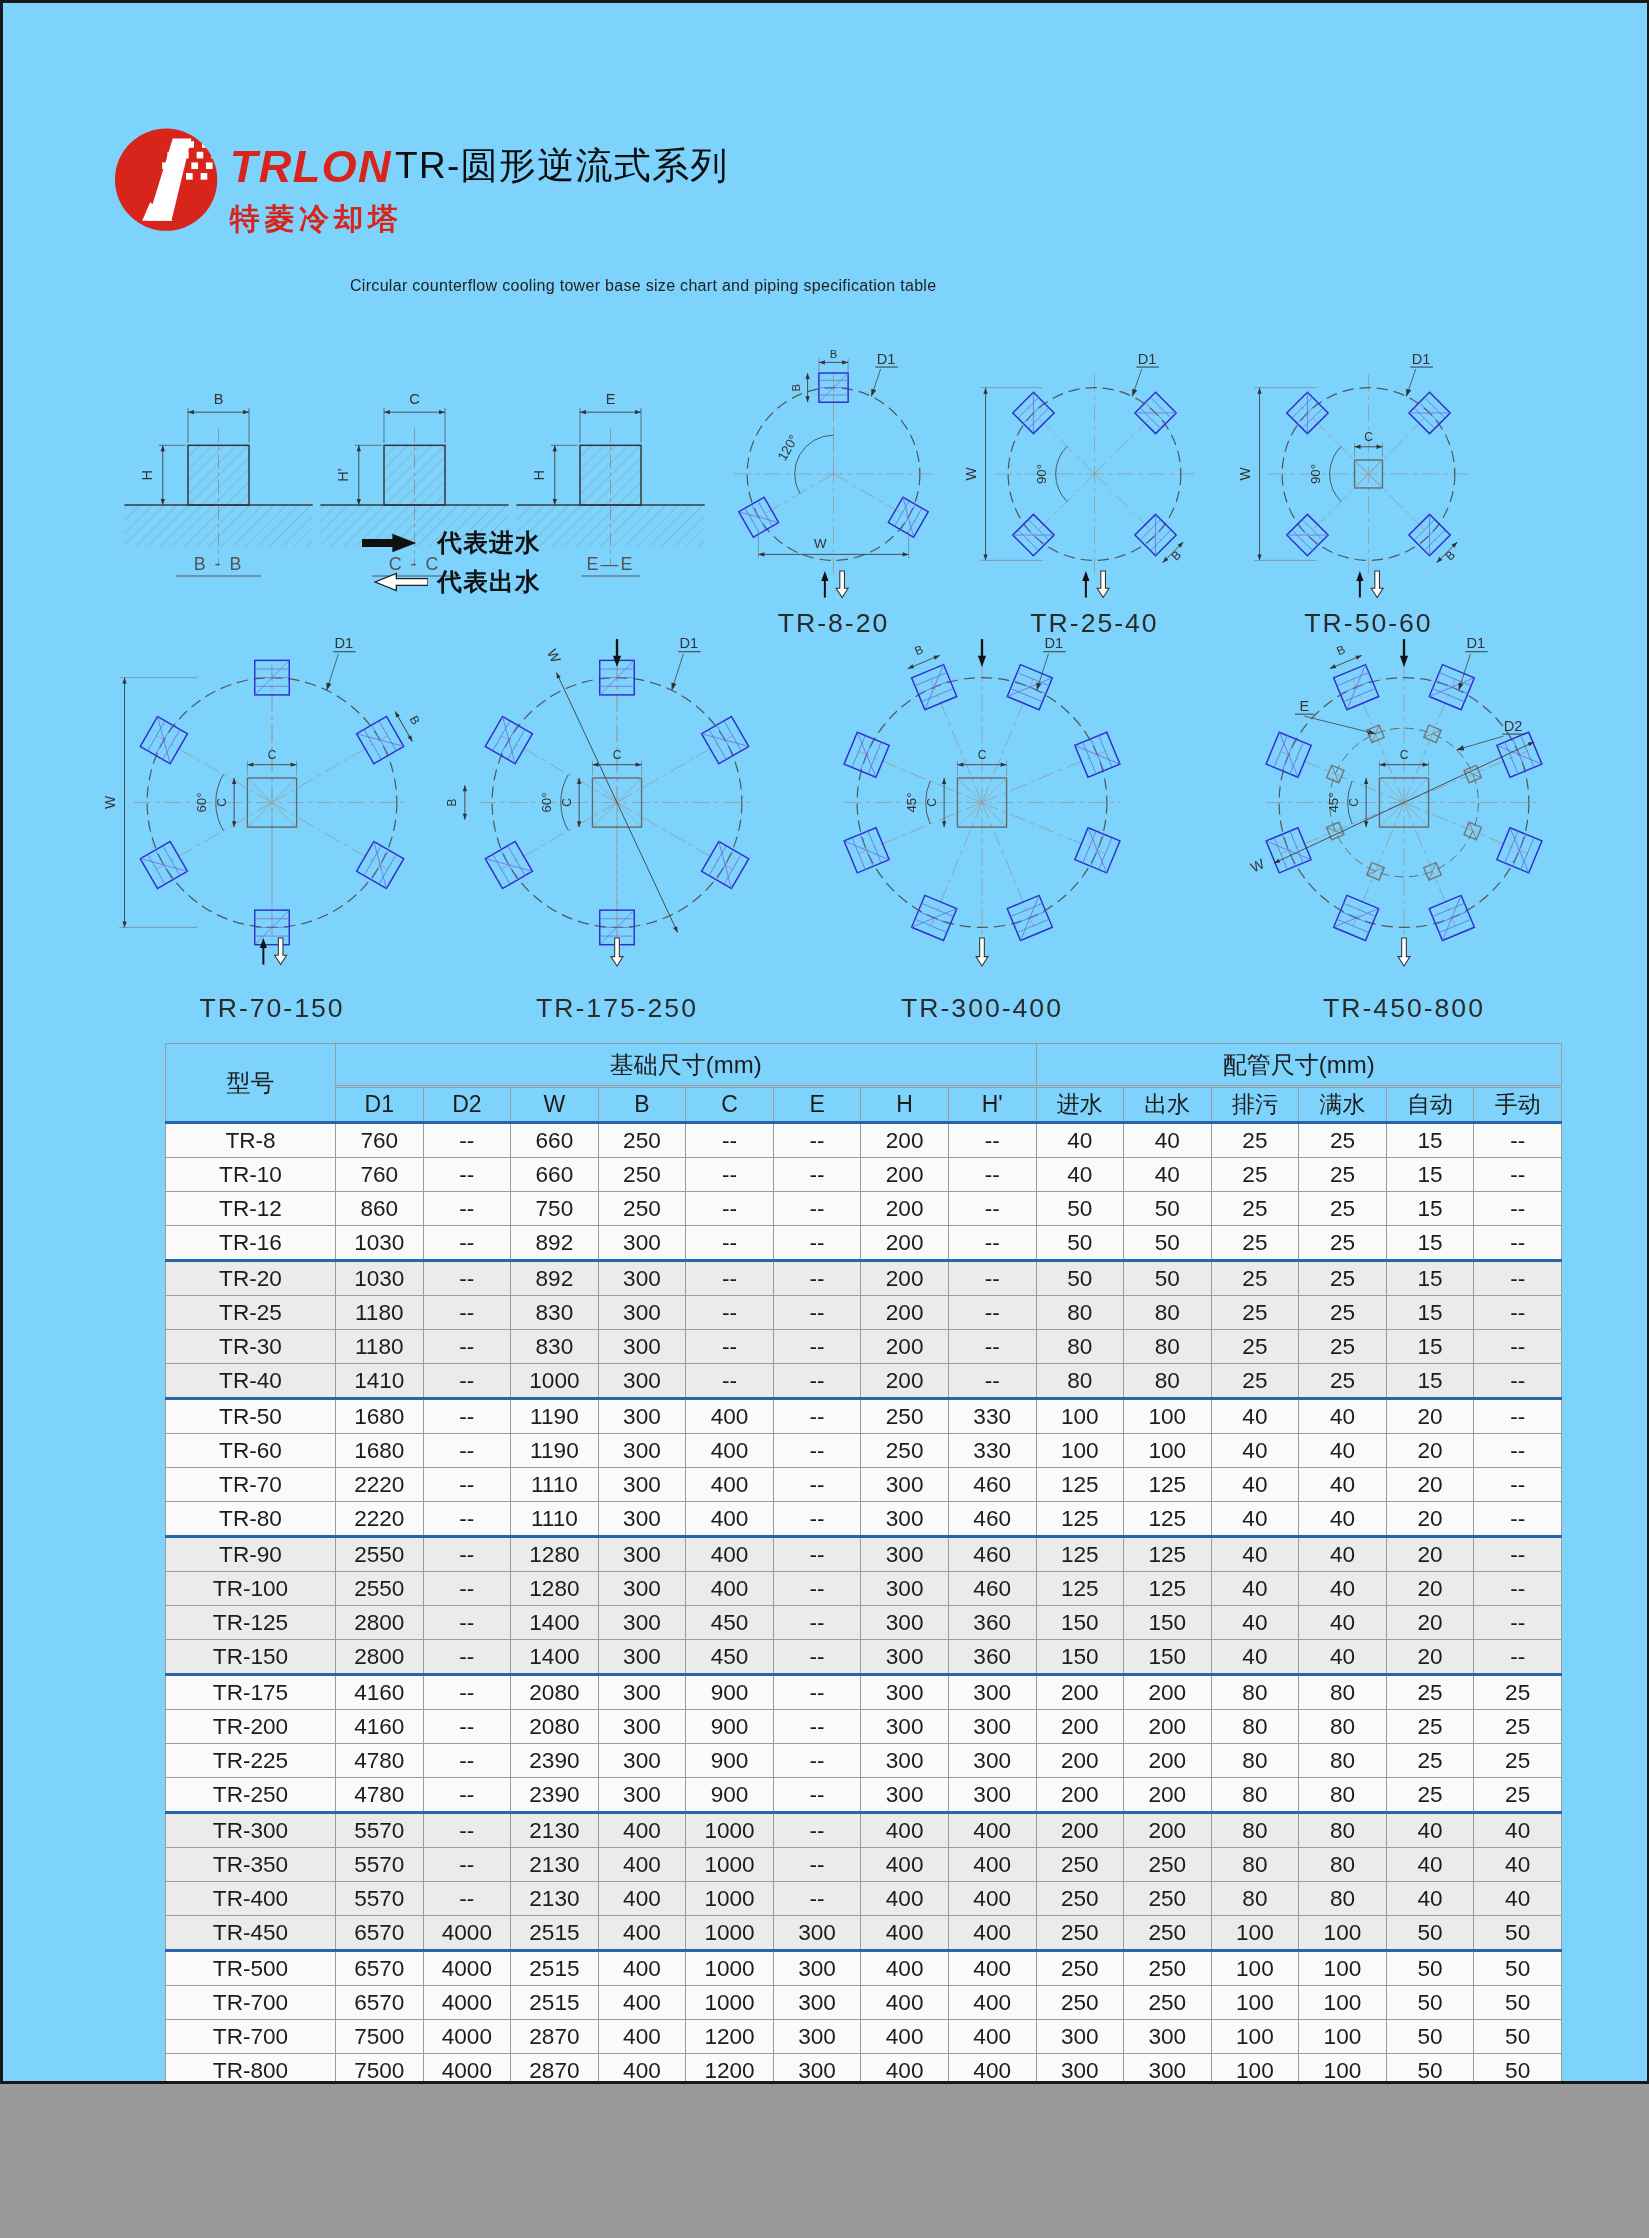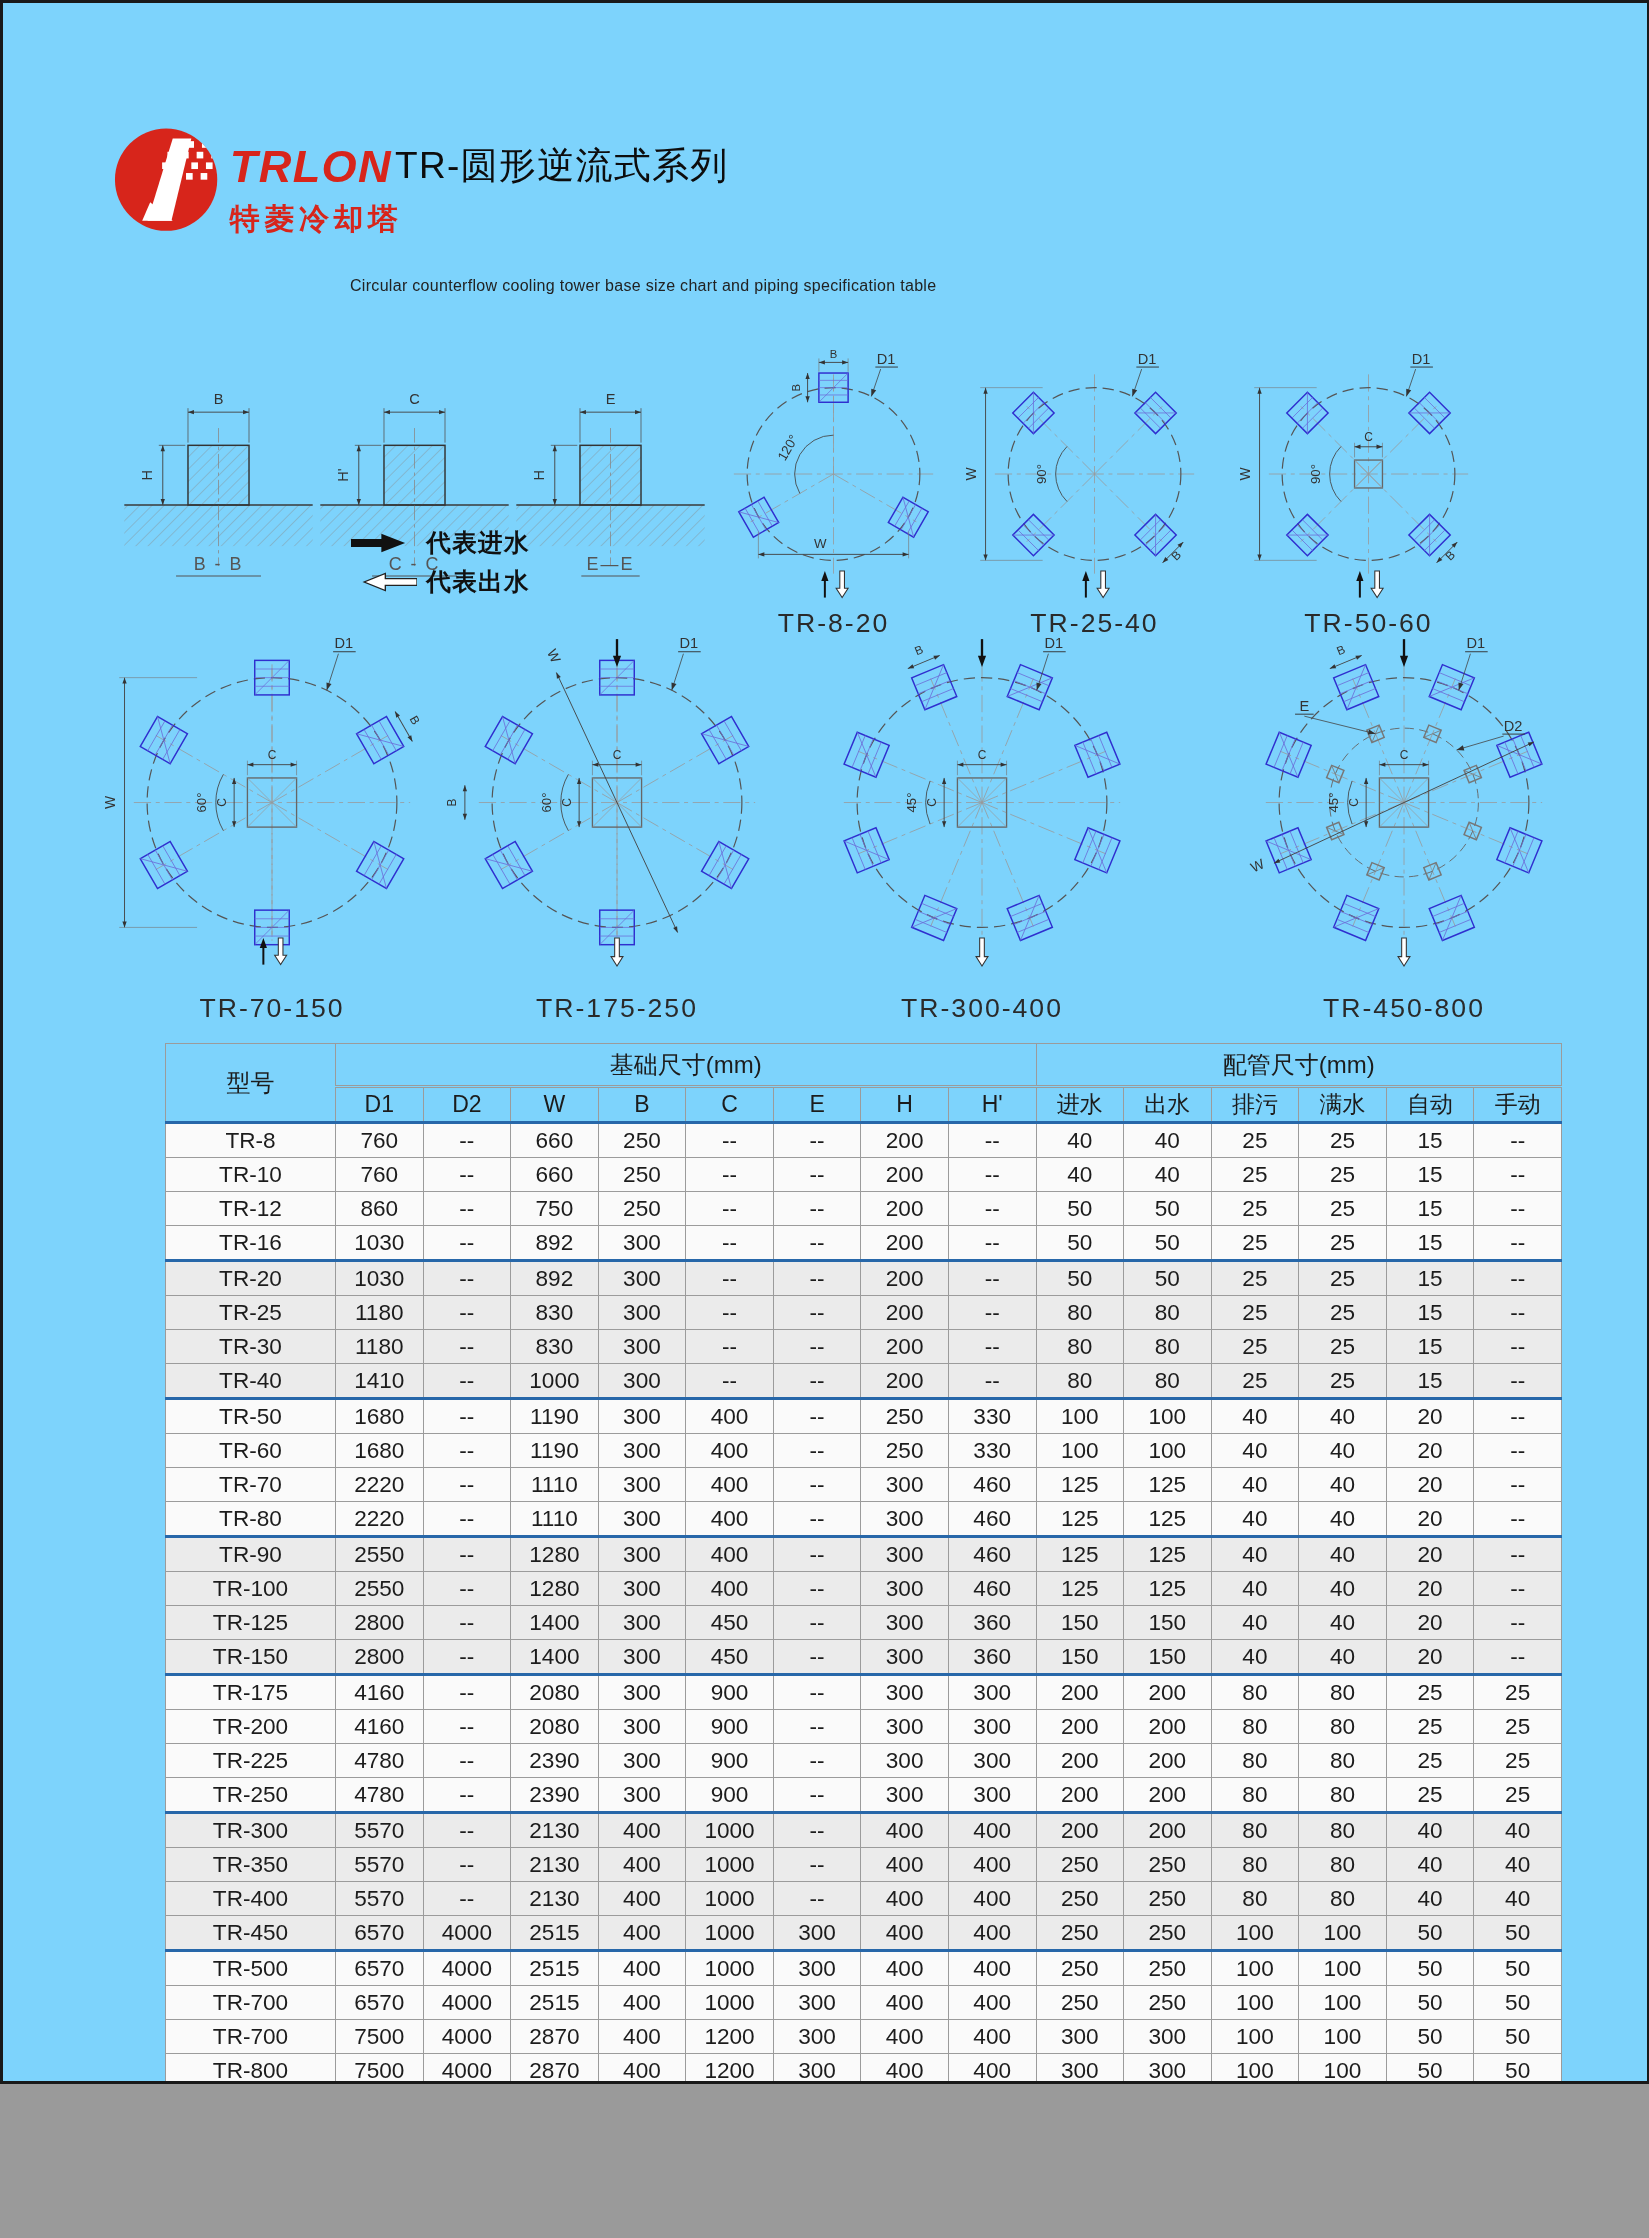--- a/index.html
+++ b/index.html
@@ -154,21 +154,21 @@
           <line x1="100" y1="118" x2="60" y2="118" stroke="#555" stroke-width="1.2"></line>
           <line x1="66" y1="118" x2="66" y2="208" stroke="#444" stroke-width="1.4"></line>
           <polygon points="66,118 69.24,127 62.76,127" fill="#333"></polygon>
           <polygon points="66,208 62.76,199 69.24,199" fill="#333"></polygon>
           <text x="50" y="163" font-size="22" fill="#333" text-anchor="middle" transform="rotate(-90 50 163)">H</text>
           <text x="150" y="306" font-size="27" fill="#555" text-anchor="middle" letter-spacing="3">E—E</text>
           <line x1="106" y1="315" x2="194" y2="315" stroke="#555" stroke-width="1.6"></line>
         </svg></div>
     </div>
 
-  <div class="abs" style="left:348px; top:520px;">
+  <div class="abs" style="left:359px; top:520px;">
     <div class="legend-row">
       <svg width="66" height="24" viewBox="0 0 100 36">
         <polygon points="0,12 46,12 46,4 82,18 46,32 46,24 0,24" fill="#111"></polygon>
       </svg>
       <span class="lab">代表进水</span>
     </div>
     <div class="legend-row">
       <svg width="66" height="24" viewBox="0 0 100 36">
         <polygon points="100,13 52,13 52,5 20,18 52,31 52,23 100,23" fill="#ffffff" stroke="#222" stroke-width="2"></polygon>
       </svg>

